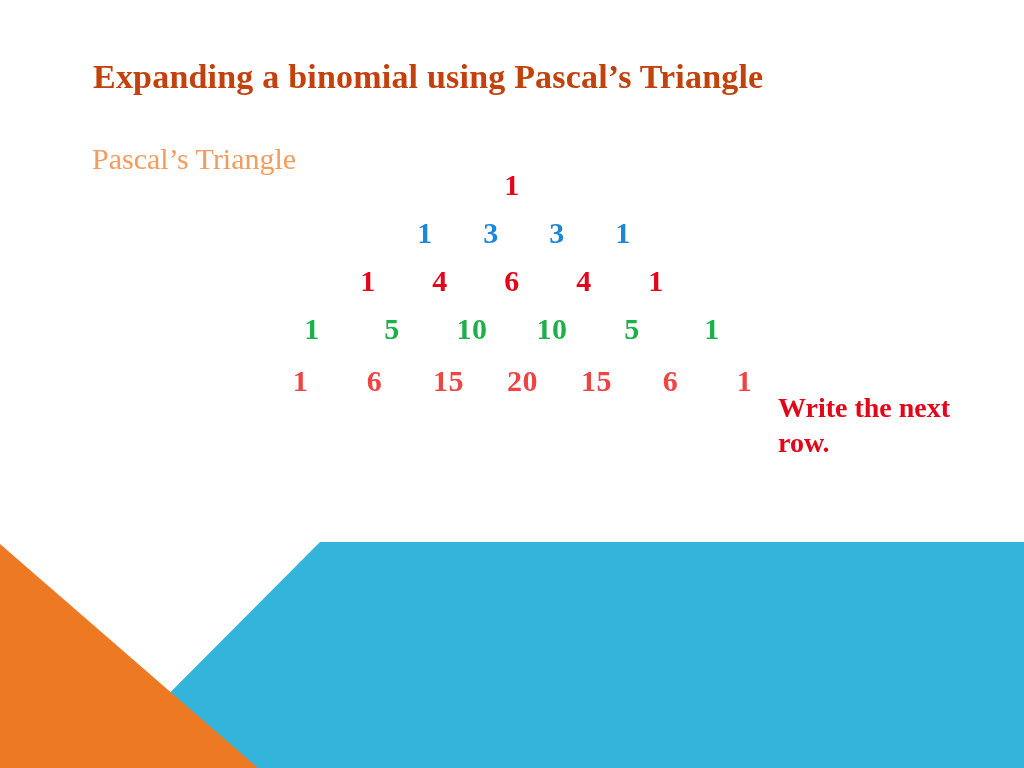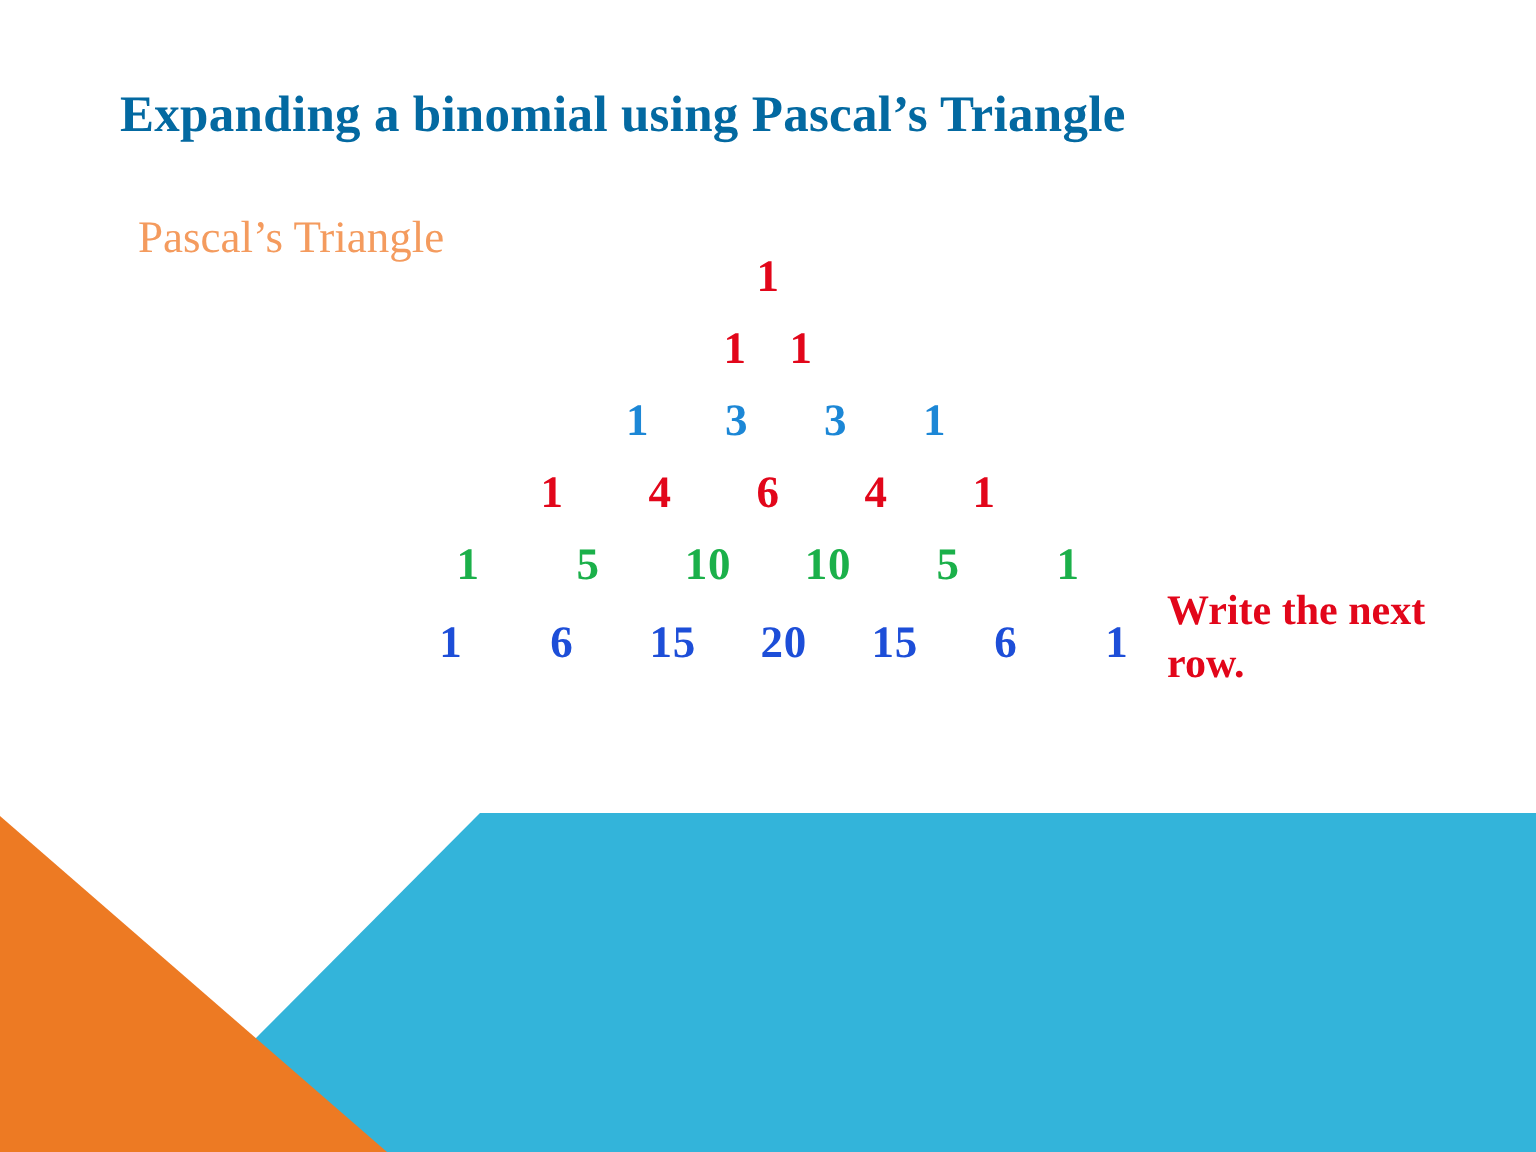--- a/index.html
+++ b/index.html
@@ -1,50 +1,47 @@
 <!DOCTYPE html>
 <html><head>
 <meta charset="utf-8">
 <style>
   * { margin: 0; padding: 0; box-sizing: border-box; }
   html, body { width: 1024px; height: 768px; overflow: hidden; font-family: "Times New Roman", Times, serif; background: #fff; }
   .slide { position: relative; width: 1024px; height: 768px; }
-  .title { position: absolute; left: 80px; top: 58px; font-size: 34px; font-weight: bold; color: #0369a1; letter-spacing: 0.2px; }
+  .title { position: absolute; left: 93px; top: 58px; font-size: 34px; font-weight: bold; color: #c2410c; letter-spacing: 0.2px; }
   .subtitle { position: absolute; left: 92px; top: 142px; font-size: 30px; font-weight: normal; color: #f49b5e; }
   .triangle { position: absolute; left: 0; top: 170px; width: 1024px; }
   .row { text-align: center; font-size: 30px; font-weight: bold; line-height: 1; margin-bottom: 18px; letter-spacing: 0.5px;}
   .row span { display: inline-block; }
   .g0 { width: 36px; }
   .g1 { width: 44px; }
   .g2 { width: 60px; }
   .g3 { width: 66px; }
   .g4 { width: 72px; }
   .g5 { width: 80px; }
   .g6 { width: 74px; }
   .r0, .r1, .r2, .r4 { color: #e2061a; }
   .r3 { color: #1c87d6; padding-left: 24px; }
   .r5 { color: #1bb04a; }
-  .r6 { color: #1d4ed8; padding-left: 21px; }
+  .r6 { color: #ef4444; padding-left: 21px; }
   .r6 { margin-top: 22px; }
   .note { position: absolute; left: 778px; top: 390px; width: 180px; font-size: 28px; font-weight: bold; color: #e2061a; line-height: 1.25; }
   .footer { position: absolute; left: 0; bottom: 0; width: 1024px; height: 226px; overflow: hidden; }
 </style>
 </head>
 <body>
 <div class="slide">
 
   <div class="title">Expanding a binomial using Pascal’s Triangle</div>
   <div class="subtitle">Pascal’s Triangle</div>
 
   <div class="triangle">
     <div class="row r0">
       <span class="g0">1</span>
-    </div>
-    <div class="row r1">
-      <span class="g1">1</span><span class="g1">1</span>
     </div>
     <div class="row r3">
       <span class="g3">1</span><span class="g3">3</span><span class="g3">3</span><span class="g3">1</span>
     </div>
     <div class="row r4">
       <span class="g4">1</span><span class="g4">4</span><span class="g4">6</span><span class="g4">4</span><span class="g4">1</span>
     </div>
     <div class="row r5">
       <span class="g5">1</span><span class="g5">5</span><span class="g5">10</span><span class="g5">10</span><span class="g5">5</span><span class="g5">1</span>
     </div>

